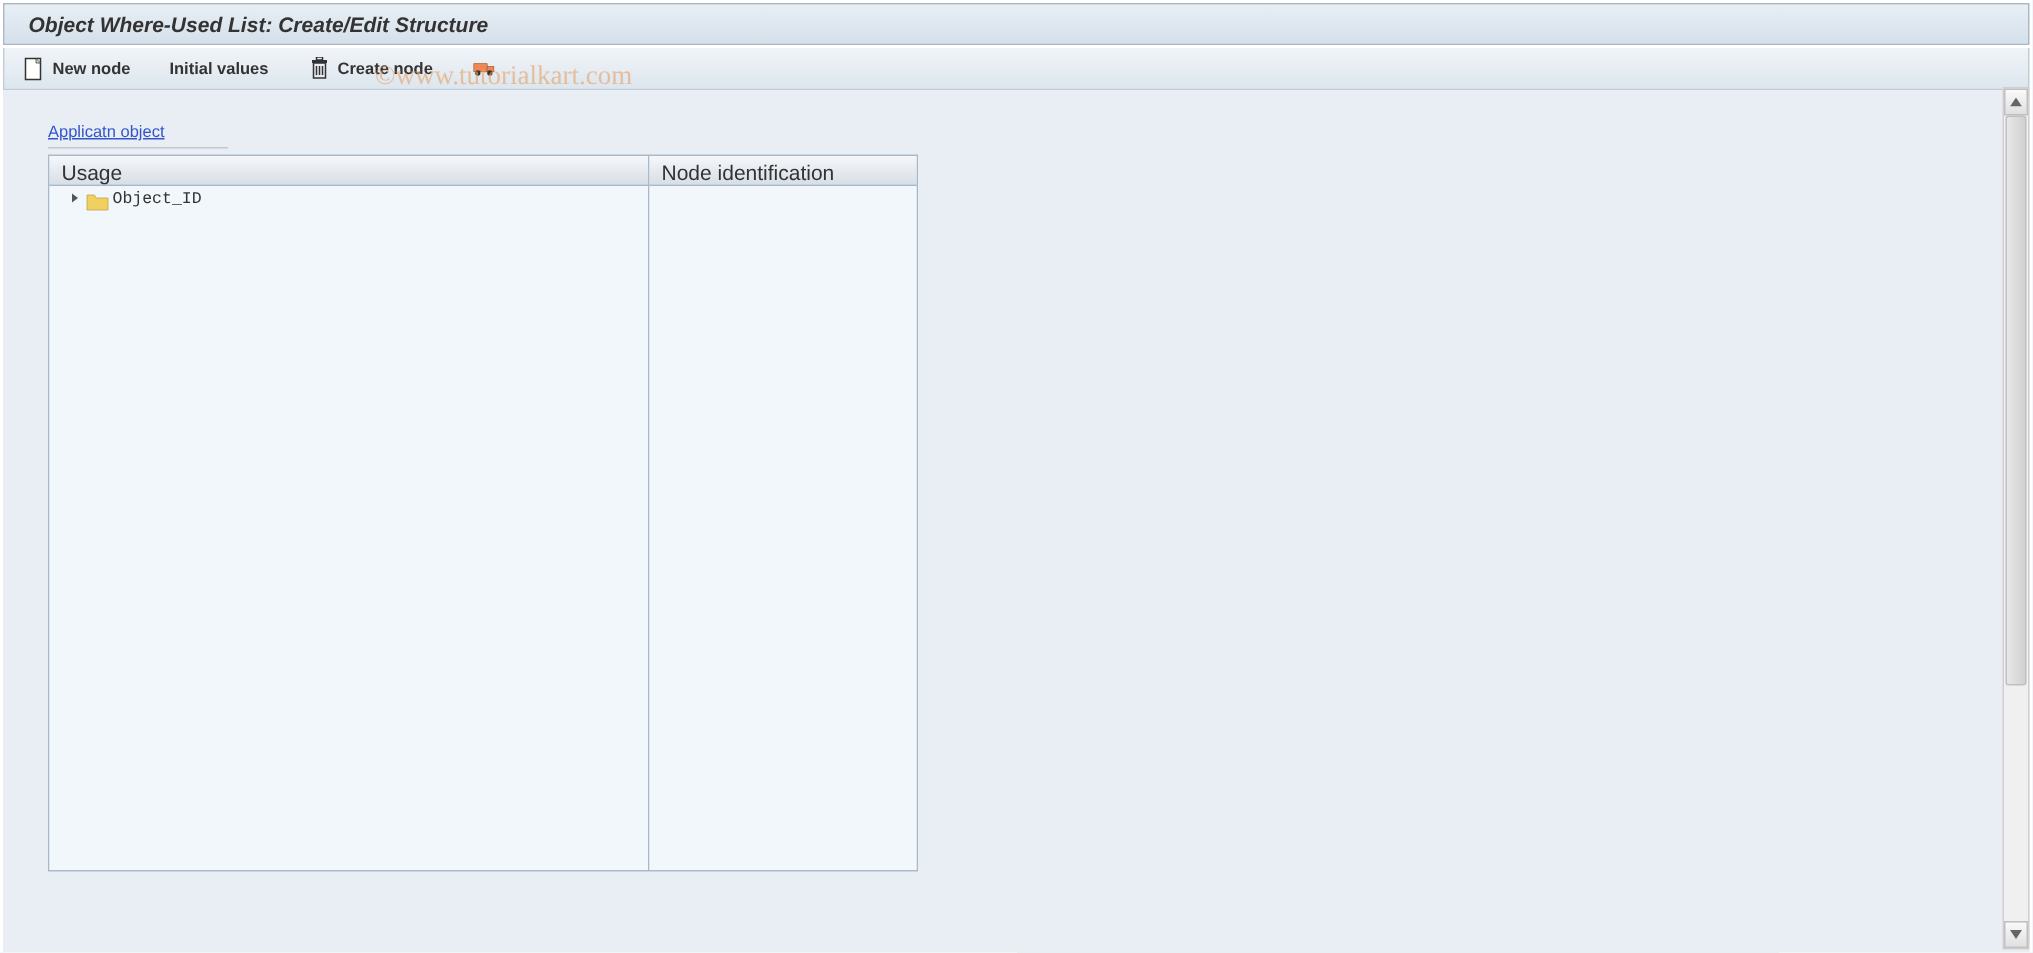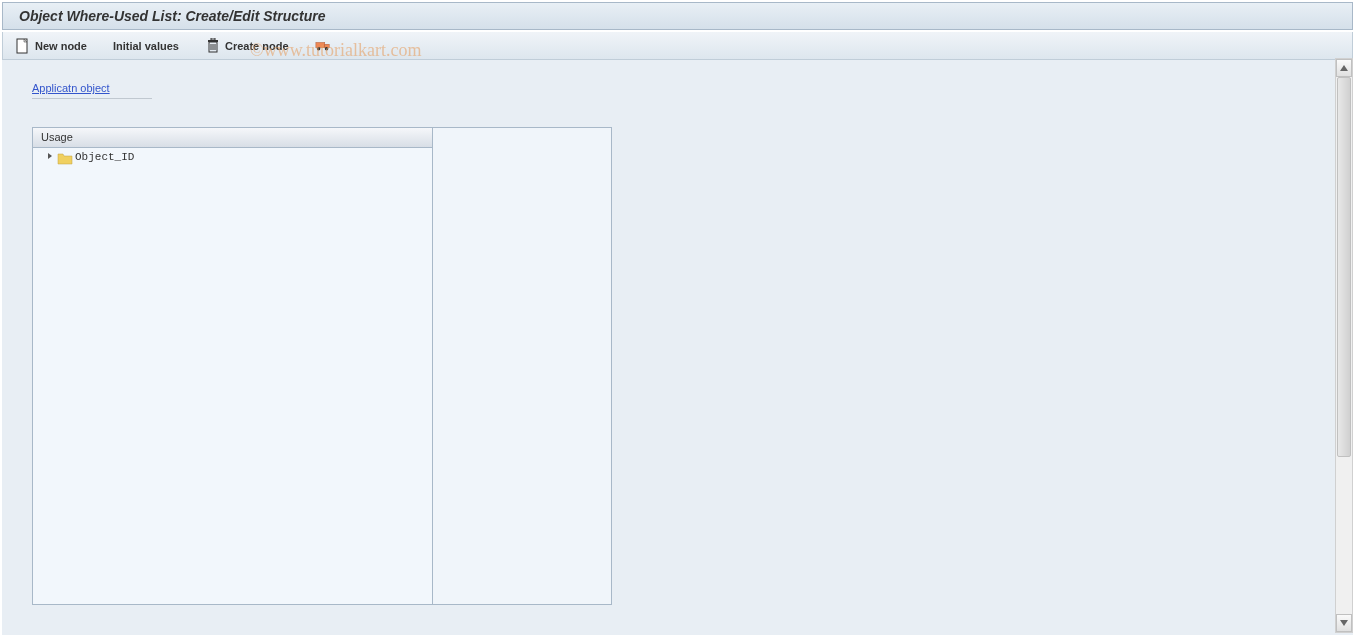--- a/index.html
+++ b/index.html
@@ -72,21 +72,21 @@
     }
     
     
     .field-label {
       color: #3355cc;
       font-size: 11px;
       padding: 2px 0 4px 0;
       display: inline-block;
       border-bottom: 1px solid #c0c8d0;
       width: 120px;
-      margin-bottom: 28px;
+      margin-bottom: 4px;
     }
     
     
     .tree-table {
       display: flex;
       background: #f0f5fa;
       border: 1px solid #a8b8c8;
       width: 580px;
       height: 478px;
     }
@@ -102,21 +102,21 @@
     }
     
     .tree-column.node-id {
       flex: 1;
     }
     
     .column-header {
       background: linear-gradient(to bottom, #f5f7fa 0%, #d8dee6 100%);
       border-bottom: 1px solid #a8b8c8;
       padding: 3px 8px;
-      font-size: 11px;
+      font-size: 14px;
       color: #333;
       height: 20px;
     }
     
     .column-body {
       flex: 1;
       background: #f2f7fc;
       padding: 2px 0;
     }
     
@@ -250,20 +250,28 @@
           </span>
           <span class="icon">
             <svg width="16" height="14" viewBox="0 0 16 14">
               <path d="M1 2 L6 2 L7 4 L15 4 L15 12 L1 12 Z" fill="#f0d060" stroke="#c0a040" stroke-width="0.5"></path>
             </svg>
           </span>
           <span>Object_ID</span>
         </div>
       </div>
     </div>
+    <div class="tree-column node-id">
+      <div class="column-header">Node identification</div>
+      <div class="column-body">
+        <div class="tree-row">
+          <span></span>
+        </div>
+      </div>
+    </div>
   </div>
 </div>
 
 <div class="scrollbar-right">
   <div class="scroll-arrow">
     <svg width="8" height="6" viewBox="0 0 8 6">
         <path d="M4 0 L8 6 L0 6 Z" fill="#666"></path>
       </svg>
   </div>
   <div class="scroll-thumb"></div>

